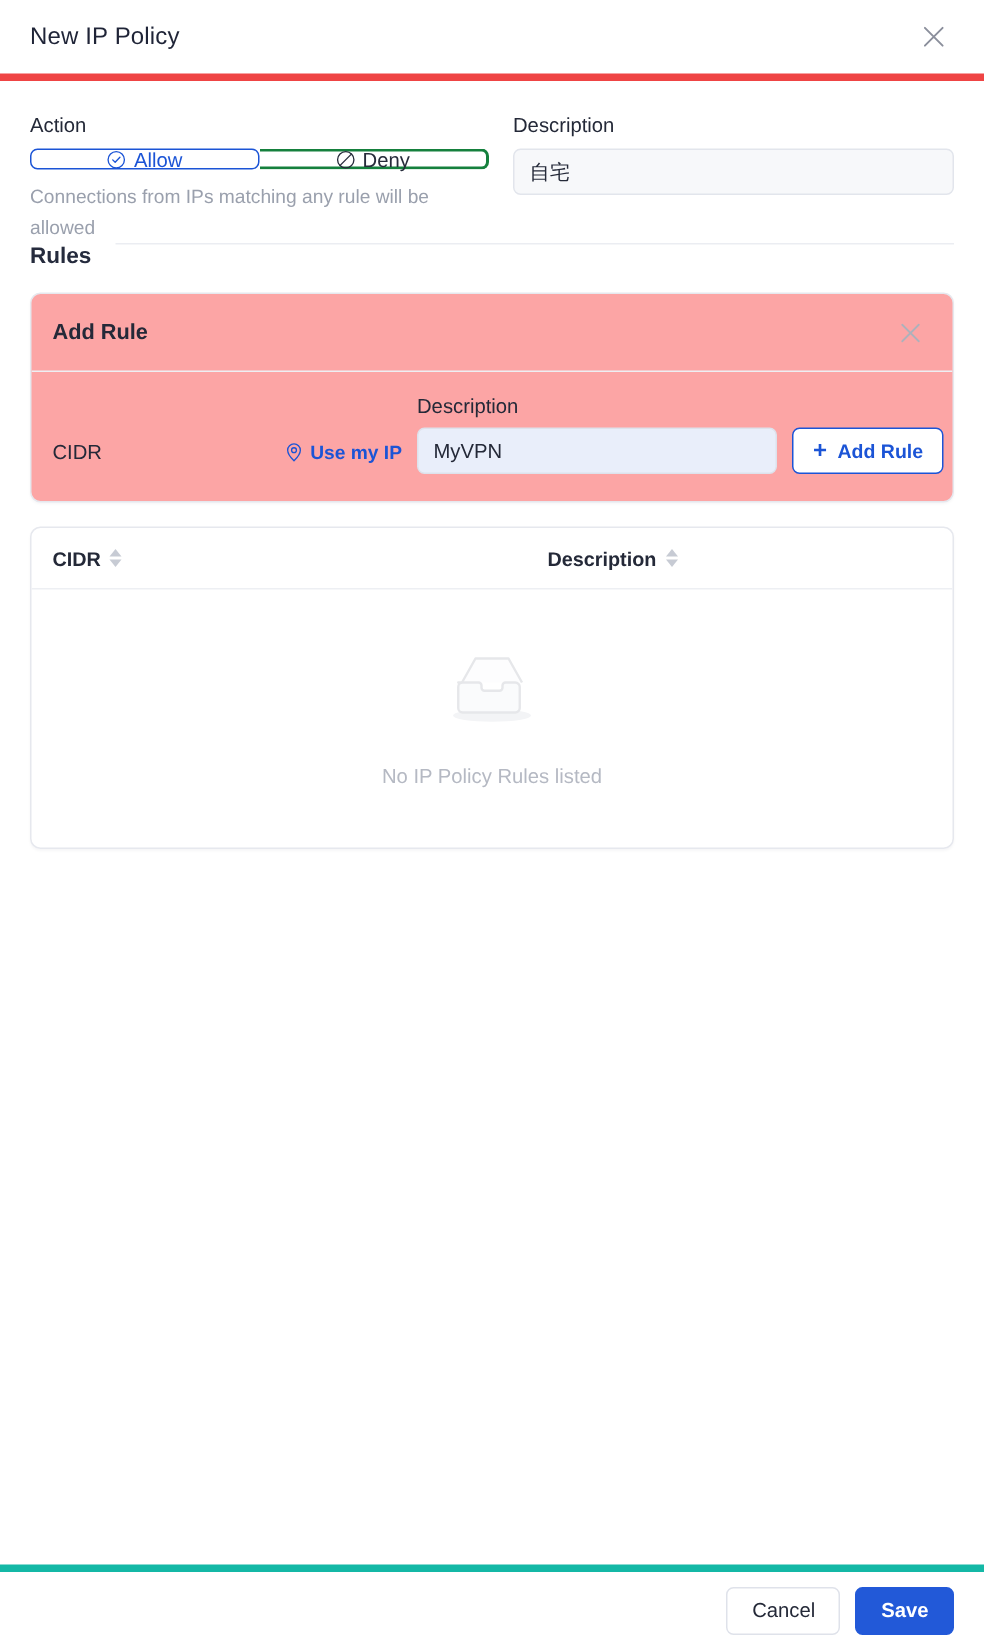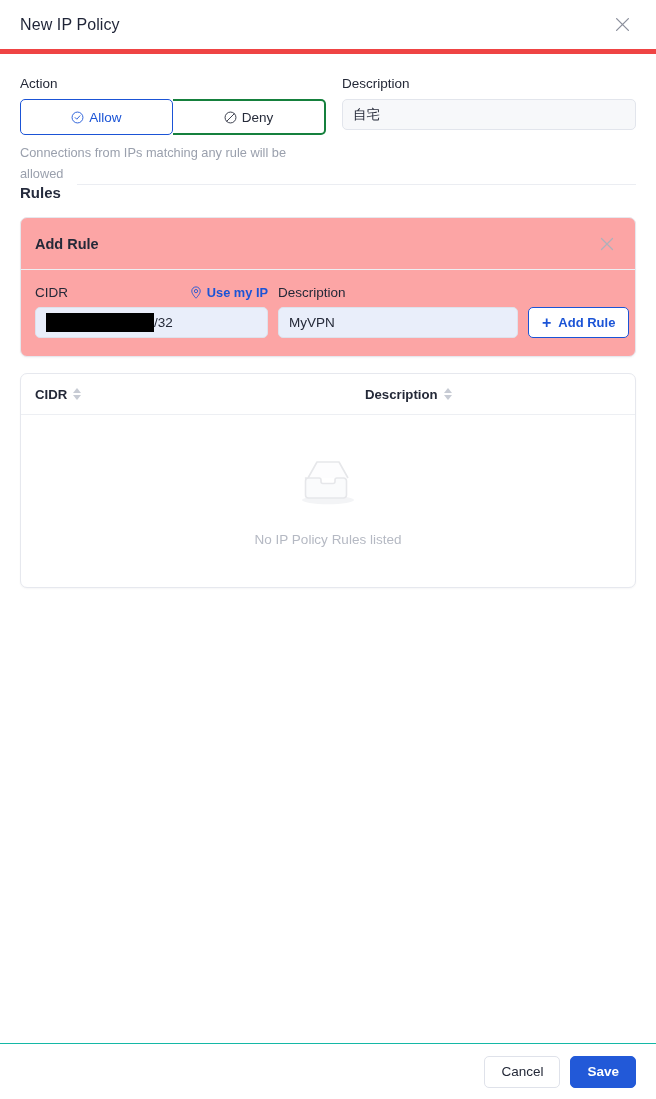--- a/index.html
+++ b/index.html
@@ -65,21 +65,21 @@
   .field-label {
     font-size: 13.5px;
     color: #242938;
     margin-bottom: 8px;
     display: block;
   }
 
   
   .segmented {
     display: flex;
-    height: 36px;
+    height: 14px;
     border-radius: 5px;
   }
   .seg {
     flex: 1 1 50%;
     display: flex;
     align-items: center;
     justify-content: center;
     gap: 5px;
     font-size: 13.5px;
     cursor: pointer;
@@ -272,21 +272,21 @@
     flex-direction: column;
     align-items: center;
     justify-content: center;
     gap: 20px;
   }
   .empty-text { font-size: 13.5px; color: #b5b9c3; }
 
   
   .panel-footer {
     flex: 0 0 56px;
-    border-top: 1px solid #14b8a6;
+    border-top: 5px solid #14b8a6;
     display: flex;
     align-items: center;
     justify-content: flex-end;
     gap: 10px;
     padding: 0 20px;
   }
   .btn {
     height: 32px;
     padding: 0 16px;
     border-radius: 5px;
@@ -379,24 +379,20 @@
             <span class="use-my-ip">
               <span>
                 <svg width="12" height="13" viewBox="0 0 14 16" fill="none" aria-hidden="true">
                   <path d="M7 15 C7 15 12.2 9.9 12.2 6.3 A5.2 5.2 0 0 0 1.8 6.3 C1.8 9.9 7 15 7 15 Z" stroke="#1b54d6" stroke-width="1.1" stroke-linejoin="round"></path>
                   <circle cx="7" cy="6.3" r="2" stroke="#1b54d6" stroke-width="1.1"></circle>
                 </svg>
               </span>
               <span>Use my IP</span>
             </span>
           </div>
-          <div class="input-shell">
-            <span class="redaction"></span>
-            <span class="cidr-suffix">/32</span>
-          </div>
         </div>
 
         <div class="desc-col">
           <div class="label-row">
             <span class="sub-label">Description</span>
           </div>
           <div class="input-shell">
             <span>MyVPN</span>
           </div>
         </div>

